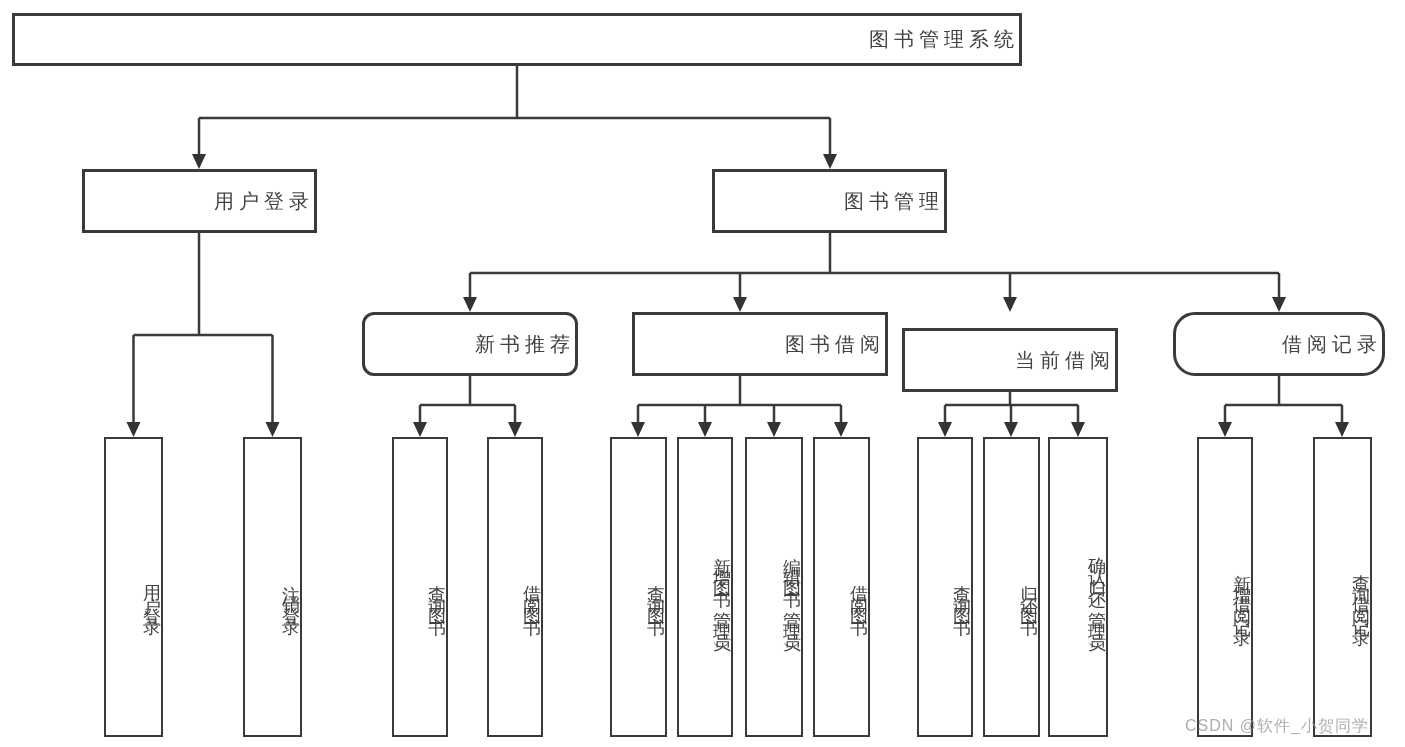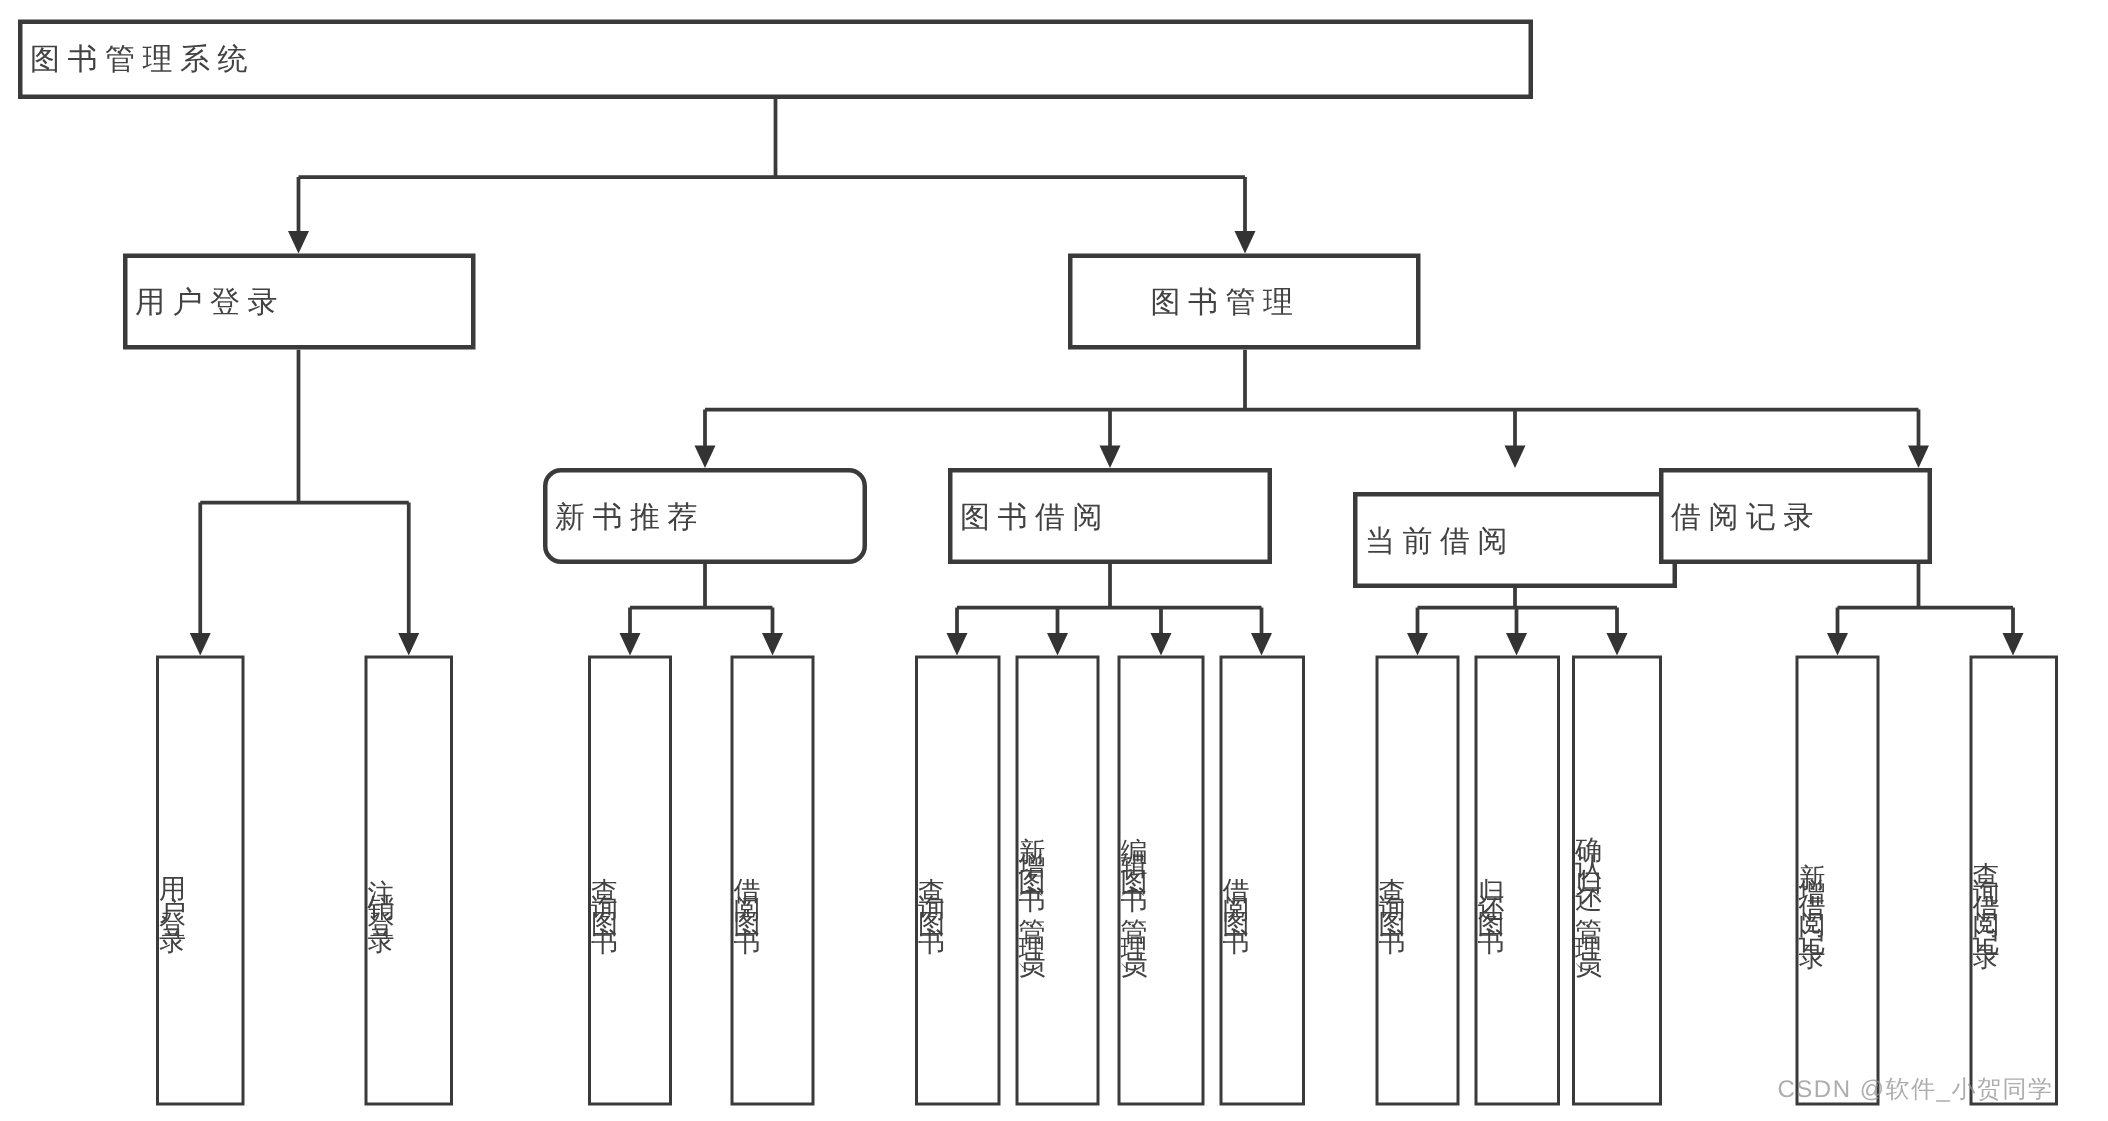--- a/index.html
+++ b/index.html
@@ -5,38 +5,38 @@
   html,body { margin:0; padding:0; background:#ffffff; }
   .stage {
     position:relative; width:1405px; height:747px; background:#ffffff;
     font-family:"Liberation Sans","DejaVu Sans",sans-serif; overflow:hidden;
   }
   .connectors { position:absolute; left:0; top:0; z-index:1; }
   .ln { stroke:#3a3a3a; stroke-width:2.5; fill:none; }
   .arrowheads { fill:#333333; stroke:none; }
   .box {
     position:absolute; box-sizing:border-box; background:#ffffff;
-    border:3px solid #3a3a3a; display:flex; align-items:center; justify-content:flex-start;
+    border:3px solid #3a3a3a; display:flex; align-items:center; justify-content:flex-end;
     color:#424242; z-index:2;
   }
   .h-label { font-size:20px; letter-spacing:5px; padding-left:5px; white-space:nowrap; }
   .leaf { top:437px; height:300px; border-width:2px; }
   .v-label {
     writing-mode:vertical-rl; text-orientation:mixed;
     font-size:18px; letter-spacing:11px; line-height:1; white-space:nowrap;
     padding-top:11px;
   }
   .root-box  { left:12px;  top:13px;  width:1010px; height:53px; }
   .n-user-login { left:82px;  top:169px; width:235px; height:64px; }
   .n-book-mgmt  { left:712px; top:169px; width:235px; height:64px;padding-left:47px; }
   .lvl2 { top:312px; height:64px; }
   .n-new-book       { left:362px;  width:216px;border-radius:12px; }
-  .n-book-borrow    { left:632px;  width:216px; }
+  .n-book-borrow    { left:632px;  width:256px; }
   .n-current-borrow { left:902px;  width:216px;margin-top:16px; }
-  .n-borrow-records { left:1106px; width:182px; }
+  .n-borrow-records { left:1173px; width:212px;border-radius:22px; }
   .lf1  { left:104px;  width:59px; }
   .lf2  { left:243px;  width:59px; }
   .lf3  { left:392px;  width:56px; }
   .lf4  { left:487px;  width:56px; }
   .lf5  { left:610px;  width:57px; }
   .lf6  { left:677px;  width:56px; }
   .lf7  { left:745px;  width:58px; }
   .lf8  { left:813px;  width:57px; }
   .lf9  { left:917px;  width:56px; }
   .lf10 { left:983px;  width:57px; }

